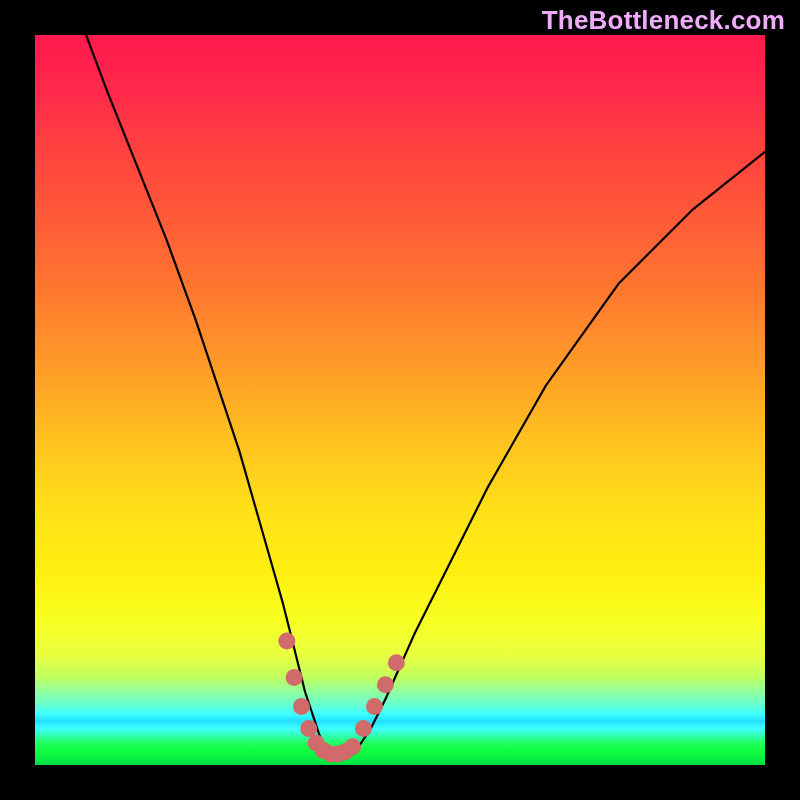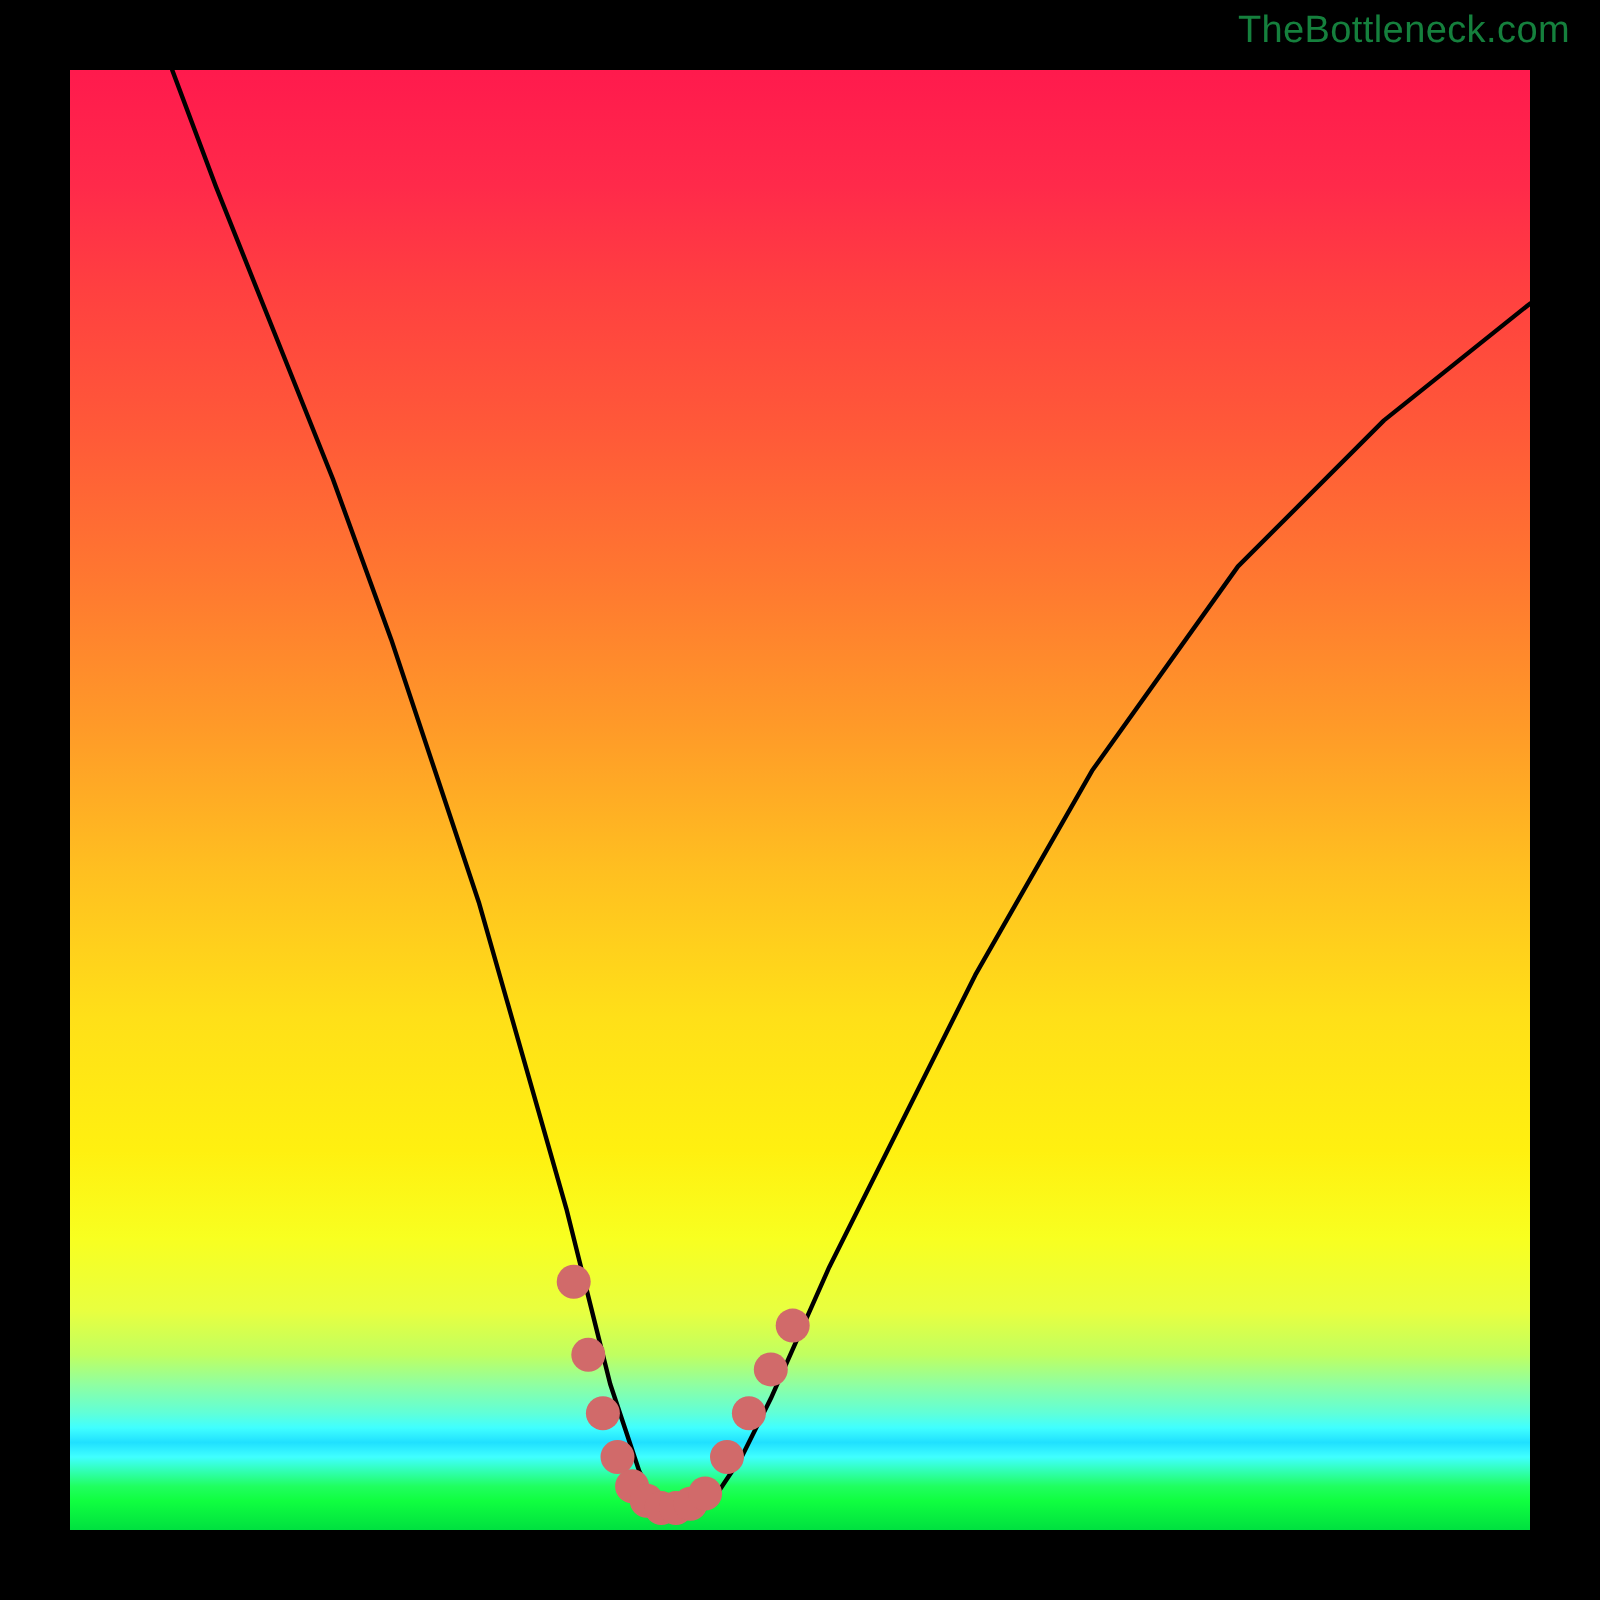--- a/index.html
+++ b/index.html
@@ -56,23 +56,23 @@
     );
   }
   .svg-layer {
     position: absolute;
     inset: 0;
   }
   .watermark {
     position: absolute;
     top: 5px;
     right: 15px;
-    color: #15803d;
-    font-size: 19px;
-    font-weight: 400;
+    color: #f0abfc;
+    font-size: 26px;
+    font-weight: 700;
     letter-spacing: 0.2px;
   }
 </style>
 </head>
 <body>
 
 <div class="frame">
   <div class="plot">
     <div class="gradient"></div>
     <svg class="svg-layer" viewBox="0 0 730 730" preserveAspectRatio="none">

